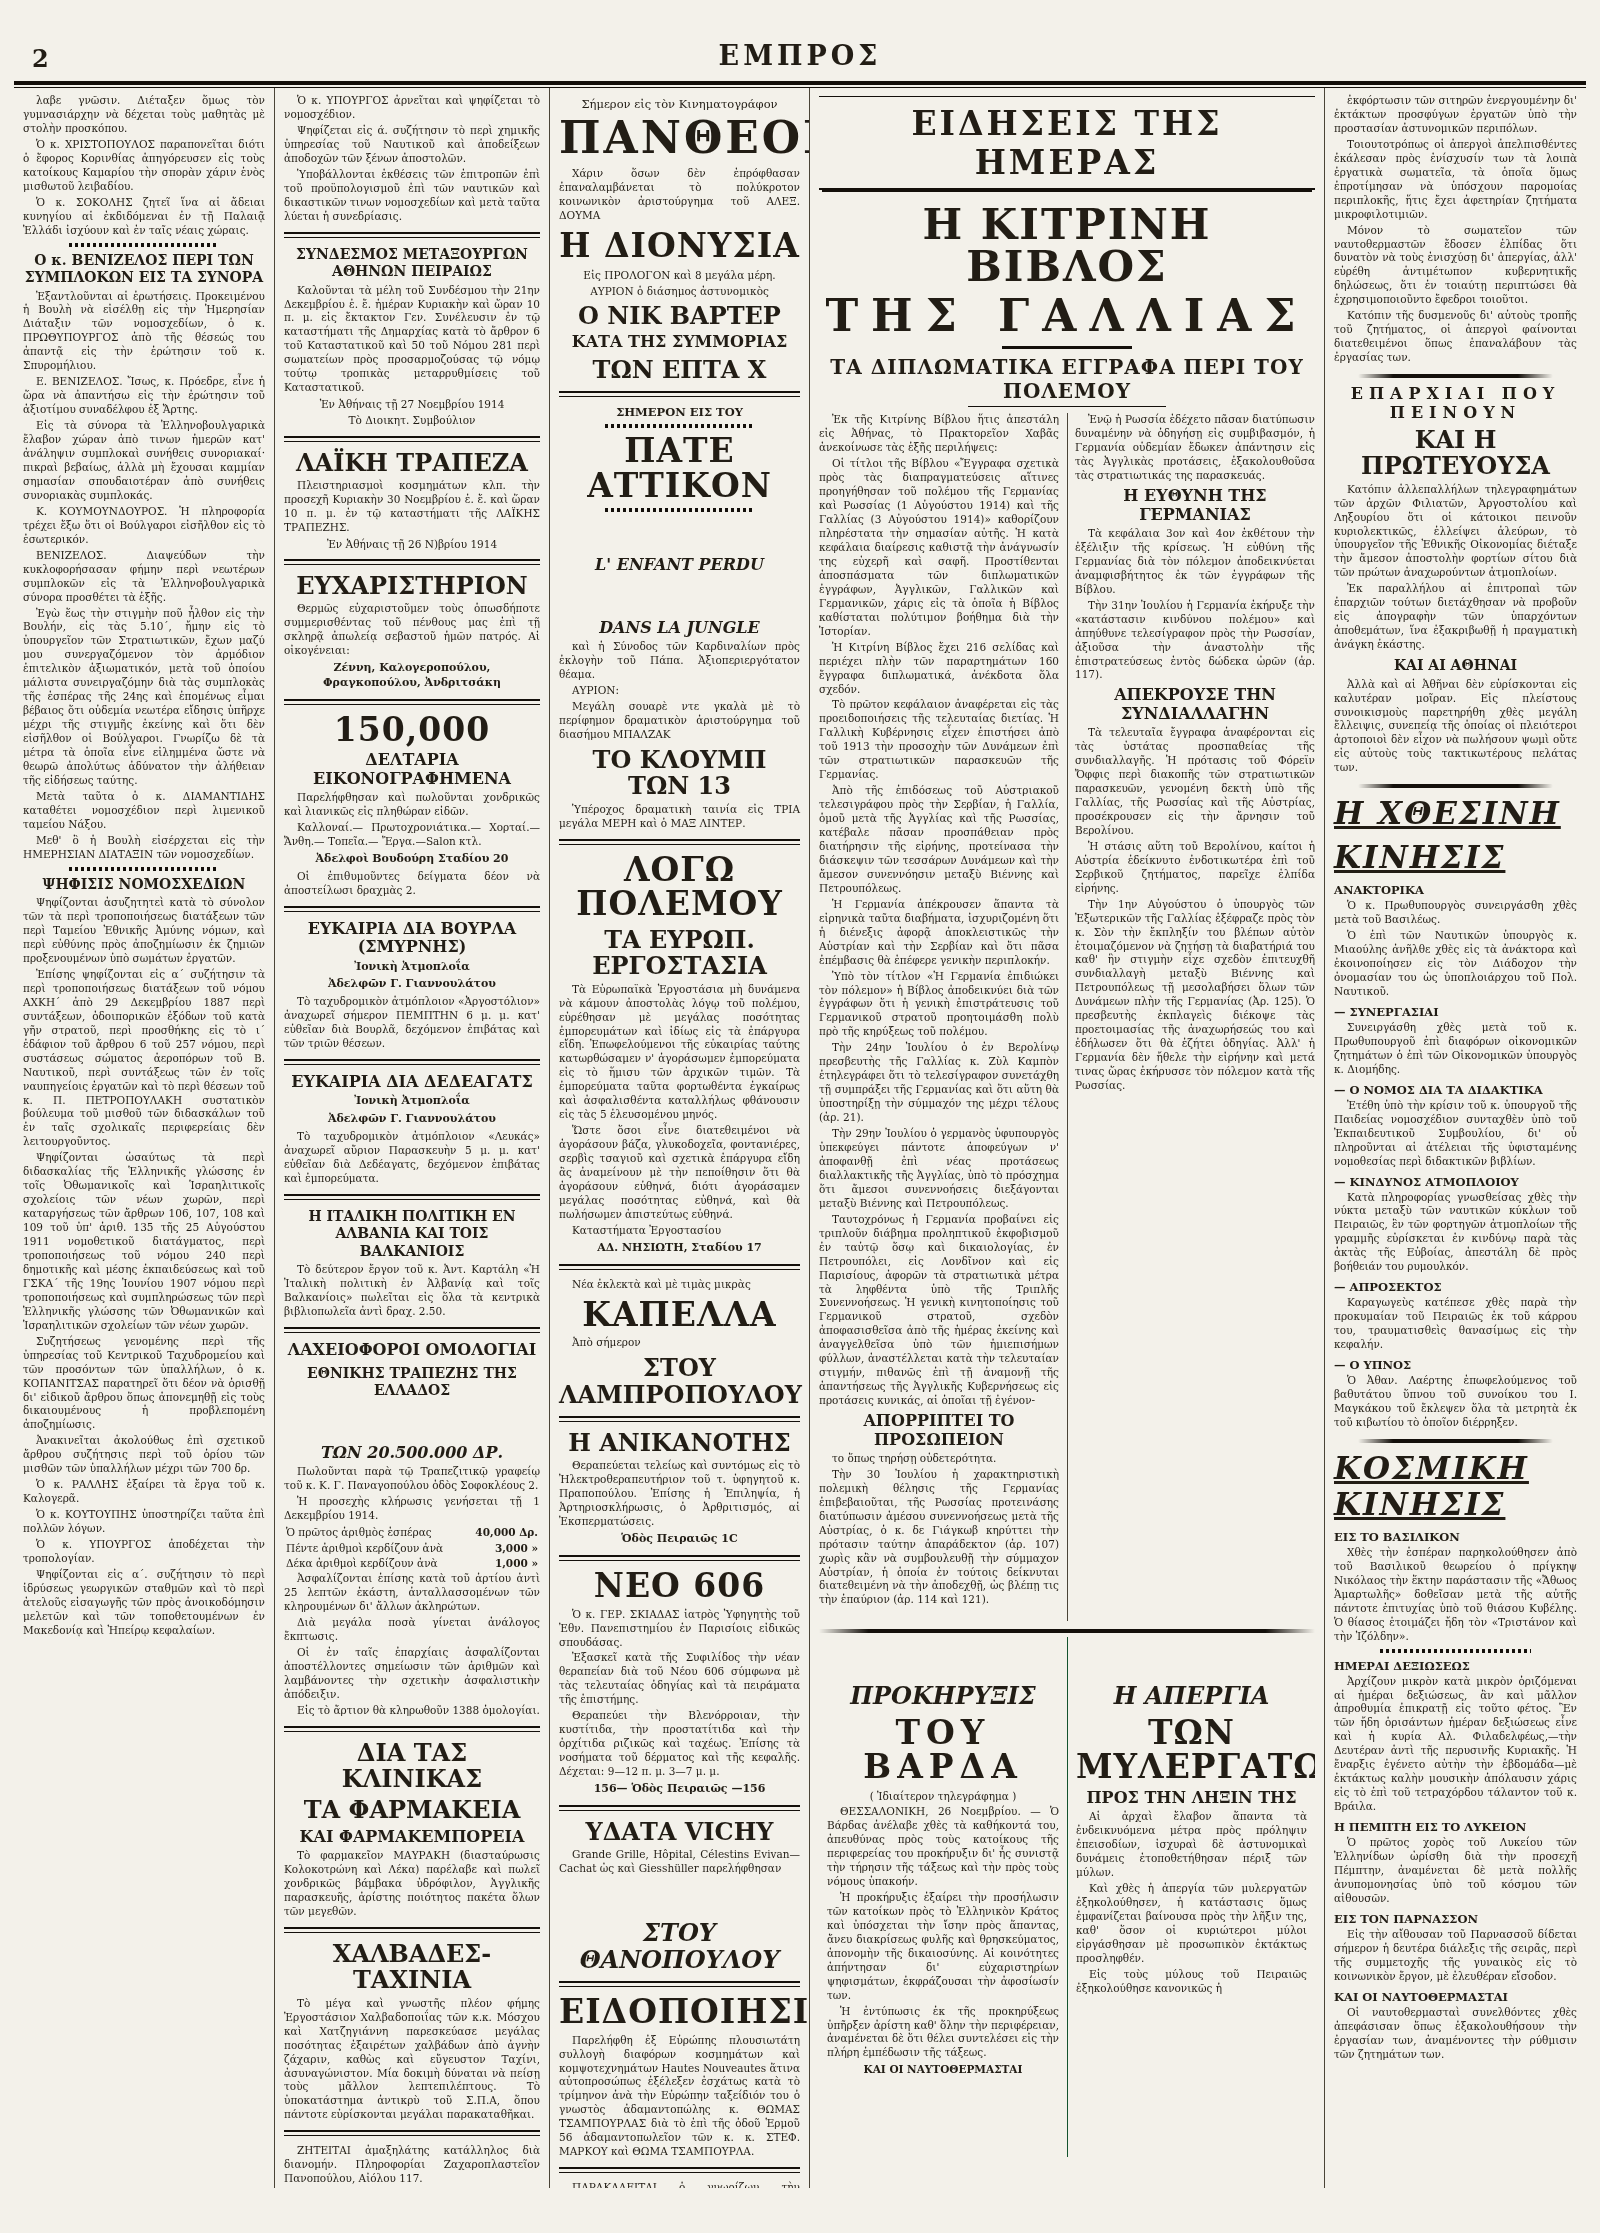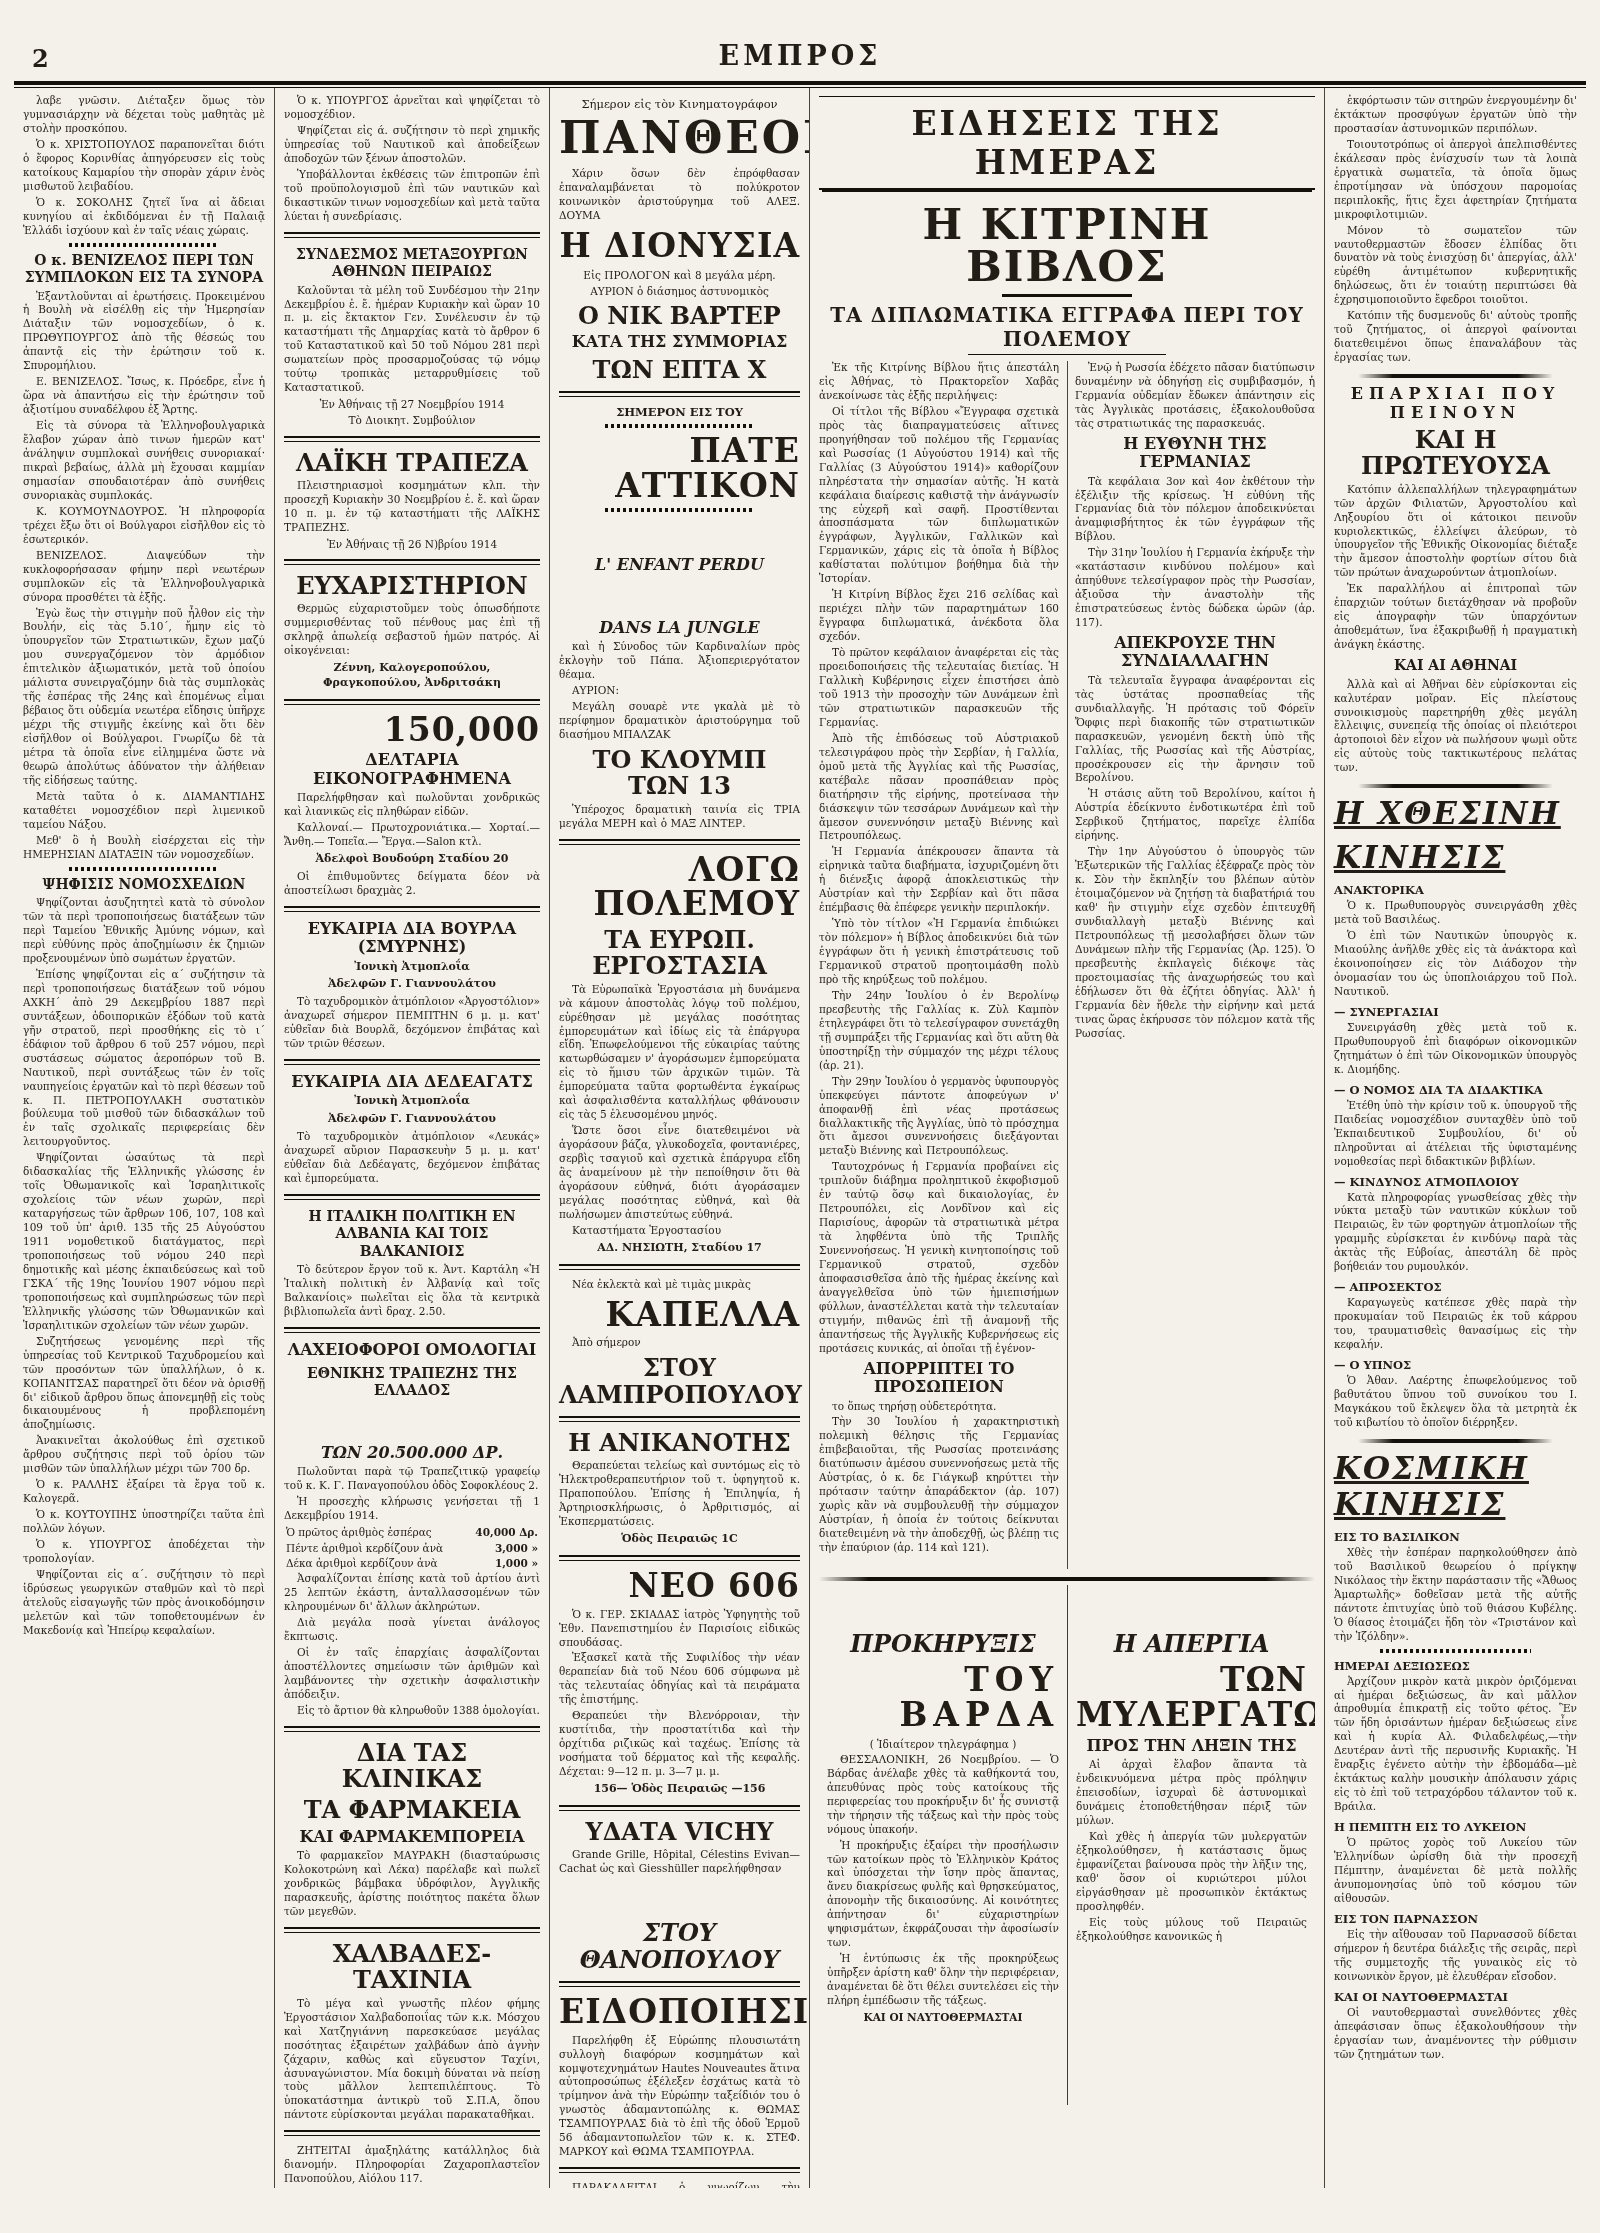--- a/index.html
+++ b/index.html
@@ -13,21 +13,21 @@
   .col{box-sizing:border-box;padding:6px 9px 0;overflow:hidden;}
   .col + .col{border-left:1px solid #4a4437;}
   .c1{width:260px;} .c2{width:275px;} .c3{width:260px;} .cc{width:515px;} .c6{width:262px;}
 
   
   .b-p{font-size:10.5px;line-height:1.33;text-align:justify;text-indent:13px;margin:0 0 2px;}
   .b-pc{font-size:10.5px;line-height:1.35;text-align:center;margin:2px 0;}
   .b-pb{font-size:11px;line-height:1.35;text-align:center;font-weight:bold;margin:3px 0;}
   .b-kick{font-size:11.5px;text-align:center;margin:3px 0 1px;}
   .b-A{font-size:44px;font-weight:bold;text-align:center;letter-spacing:3px;line-height:1.05;margin:4px 0 6px;}
-  .b-B{font-size:33px;font-weight:bold;text-align:right;letter-spacing:1px;line-height:1.05;margin:6px 0 4px;}
+  .b-B{font-size:33px;font-weight:bold;text-align:center;letter-spacing:1px;line-height:1.05;margin:6px 0 4px;}
   .b-C{font-size:24px;font-weight:bold;text-align:center;line-height:1.1;margin:5px 0 3px;}
   .b-D{font-size:16px;font-weight:bold;text-align:center;line-height:1.15;margin:4px 0 3px;}
   .b-E{font-size:14px;font-weight:bold;text-align:center;line-height:1.25;margin:5px 0 3px;}
   .b-F{font-size:11.5px;font-weight:bold;margin:6px 0 2px;}
   .b-disp{font-size:31px;font-weight:bold;font-style:italic;letter-spacing:2px;
           margin:6px 0 8px;text-decoration:underline;}
   .b-r2{border-top:2px solid #14100b;border-bottom:1px solid #14100b;height:3px;margin:8px 0;}
   .b-rw{height:4px;width:62%;margin:5px auto;
         background:repeating-linear-gradient(90deg,#14100b 0 3px,transparent 3px 6px);}
   .b-rf{height:4px;width:80%;margin:9px auto 7px;border-radius:2px;
@@ -211,20 +211,21 @@
         <div class="b-r2"></div>
         <div class="b-B">ΕΙΔΟΠΟΙΗΣΙΣ</div>
         <div class="b-p">Παρελήφθη ἐξ Εὐρώπης πλουσιωτάτη συλλογὴ διαφόρων κοσμημάτων καὶ κομψοτεχνημάτων Hautes Nouveautes ἅτινα αὐτοπροσώπως ἐξέλεξεν ἐσχάτως κατὰ τὸ τρίμηνον ἀνὰ τὴν Εὐρώπην ταξείδιόν του ὁ γνωστὸς ἀδαμαντοπώλης κ. ΘΩΜΑΣ ΤΣΑΜΠΟΥΡΛΑΣ διὰ τὸ ἐπὶ τῆς ὁδοῦ Ἑρμοῦ 56 ἀδαμαντοπωλεῖον τῶν κ. κ. ΣΤΕΦ. ΜΑΡΚΟΥ καὶ ΘΩΜΑ ΤΣΑΜΠΟΥΡΛΑ.</div>
         <div class="b-r2"></div>
         <div class="b-p">ΠΑΡΑΚΑΛΕΙΤΑΙ ὁ γνωρίζων τὴν διεύθυνσιν τοῦ ἄρτι ἐξ Αὐστραλίας ἐλθόντος κ. Ρεαεοβ (Πεάκου) νὰ γνωρίσῃ ἡμῖν ταύτην δι' ἐπιστολῆς του ἀπευθυνομένης πρὸς τὸν Α. Τ. τελειόφοιτον τῆς Ἰατρικῆς, Καφενεῖον Παρθενών, Χαυτεῖα.</div>
       </div>
 
     <div class="col cc">
       <div class="banner">ΕΙΔΗΣΕΙΣ ΤΗΣ ΗΜΕΡΑΣ</div>
       <div class="kit1">Η ΚΙΤΡΙΝΗ ΒΙΒΛΟΣ</div>
+      <div class="kit2">ΤΗΣ ΓΑΛΛΙΑΣ</div>
       <div class="kitrule"></div>
       <div class="kitsub">ΤΑ ΔΙΠΛΩΜΑΤΙΚΑ ΕΓΓΡΑΦΑ ΠΕΡΙ ΤΟΥ ΠΟΛΕΜΟΥ</div>
       <div class="kitsubrule"></div>
       <div class="kitbody">
           <div class="b-p">Ἐκ τῆς Κιτρίνης Βίβλου ἥτις ἀπεστάλη εἰς Ἀθήνας, τὸ Πρακτορεῖον Χαβᾶς ἀνεκοίνωσε τὰς ἑξῆς περιλήψεις:</div>
           <div class="b-p">Οἱ τίτλοι τῆς Βίβλου «Ἔγγραφα σχετικὰ πρὸς τὰς διαπραγματεύσεις αἵτινες προηγήθησαν τοῦ πολέμου τῆς Γερμανίας καὶ Ρωσσίας (1 Αὐγούστου 1914) καὶ τῆς Γαλλίας (3 Αὐγούστου 1914)» καθορίζουν πληρέστατα τὴν σημασίαν αὐτῆς. Ἡ κατὰ κεφάλαια διαίρεσις καθιστᾷ τὴν ἀνάγνωσίν της εὐχερῆ καὶ σαφῆ. Προστίθενται ἀποσπάσματα τῶν διπλωματικῶν ἐγγράφων, Ἀγγλικῶν, Γαλλικῶν καὶ Γερμανικῶν, χάρις εἰς τὰ ὁποῖα ἡ Βίβλος καθίσταται πολύτιμον βοήθημα διὰ τὴν Ἱστορίαν.</div>
           <div class="b-p">Ἡ Κιτρίνη Βίβλος ἔχει 216 σελίδας καὶ περιέχει πλὴν τῶν παραρτημάτων 160 ἔγγραφα διπλωματικά, ἀνέκδοτα ὅλα σχεδόν.</div>
           <div class="b-p">Τὸ πρῶτον κεφάλαιον ἀναφέρεται εἰς τὰς προειδοποιήσεις τῆς τελευταίας διετίας. Ἡ Γαλλικὴ Κυβέρνησις εἶχεν ἐπιστήσει ἀπὸ τοῦ 1913 τὴν προσοχὴν τῶν Δυνάμεων ἐπὶ τῶν στρατιωτικῶν παρασκευῶν τῆς Γερμανίας.</div>
           <div class="b-p">Ἀπὸ τῆς ἐπιδόσεως τοῦ Αὐστριακοῦ τελεσιγράφου πρὸς τὴν Σερβίαν, ἡ Γαλλία, ὁμοῦ μετὰ τῆς Ἀγγλίας καὶ τῆς Ρωσσίας, κατέβαλε πᾶσαν προσπάθειαν πρὸς διατήρησιν τῆς εἰρήνης, προτείνασα τὴν διάσκεψιν τῶν τεσσάρων Δυνάμεων καὶ τὴν ἄμεσον συνεννόησιν μεταξὺ Βιέννης καὶ Πετρουπόλεως.</div>
           <div class="b-p">Ἡ Γερμανία ἀπέκρουσεν ἅπαντα τὰ εἰρηνικὰ ταῦτα διαβήματα, ἰσχυριζομένη ὅτι ἡ διένεξις ἀφορᾷ ἀποκλειστικῶς τὴν Αὐστρίαν καὶ τὴν Σερβίαν καὶ ὅτι πᾶσα ἐπέμβασις θὰ ἐπέφερε γενικὴν περιπλοκήν.</div>

